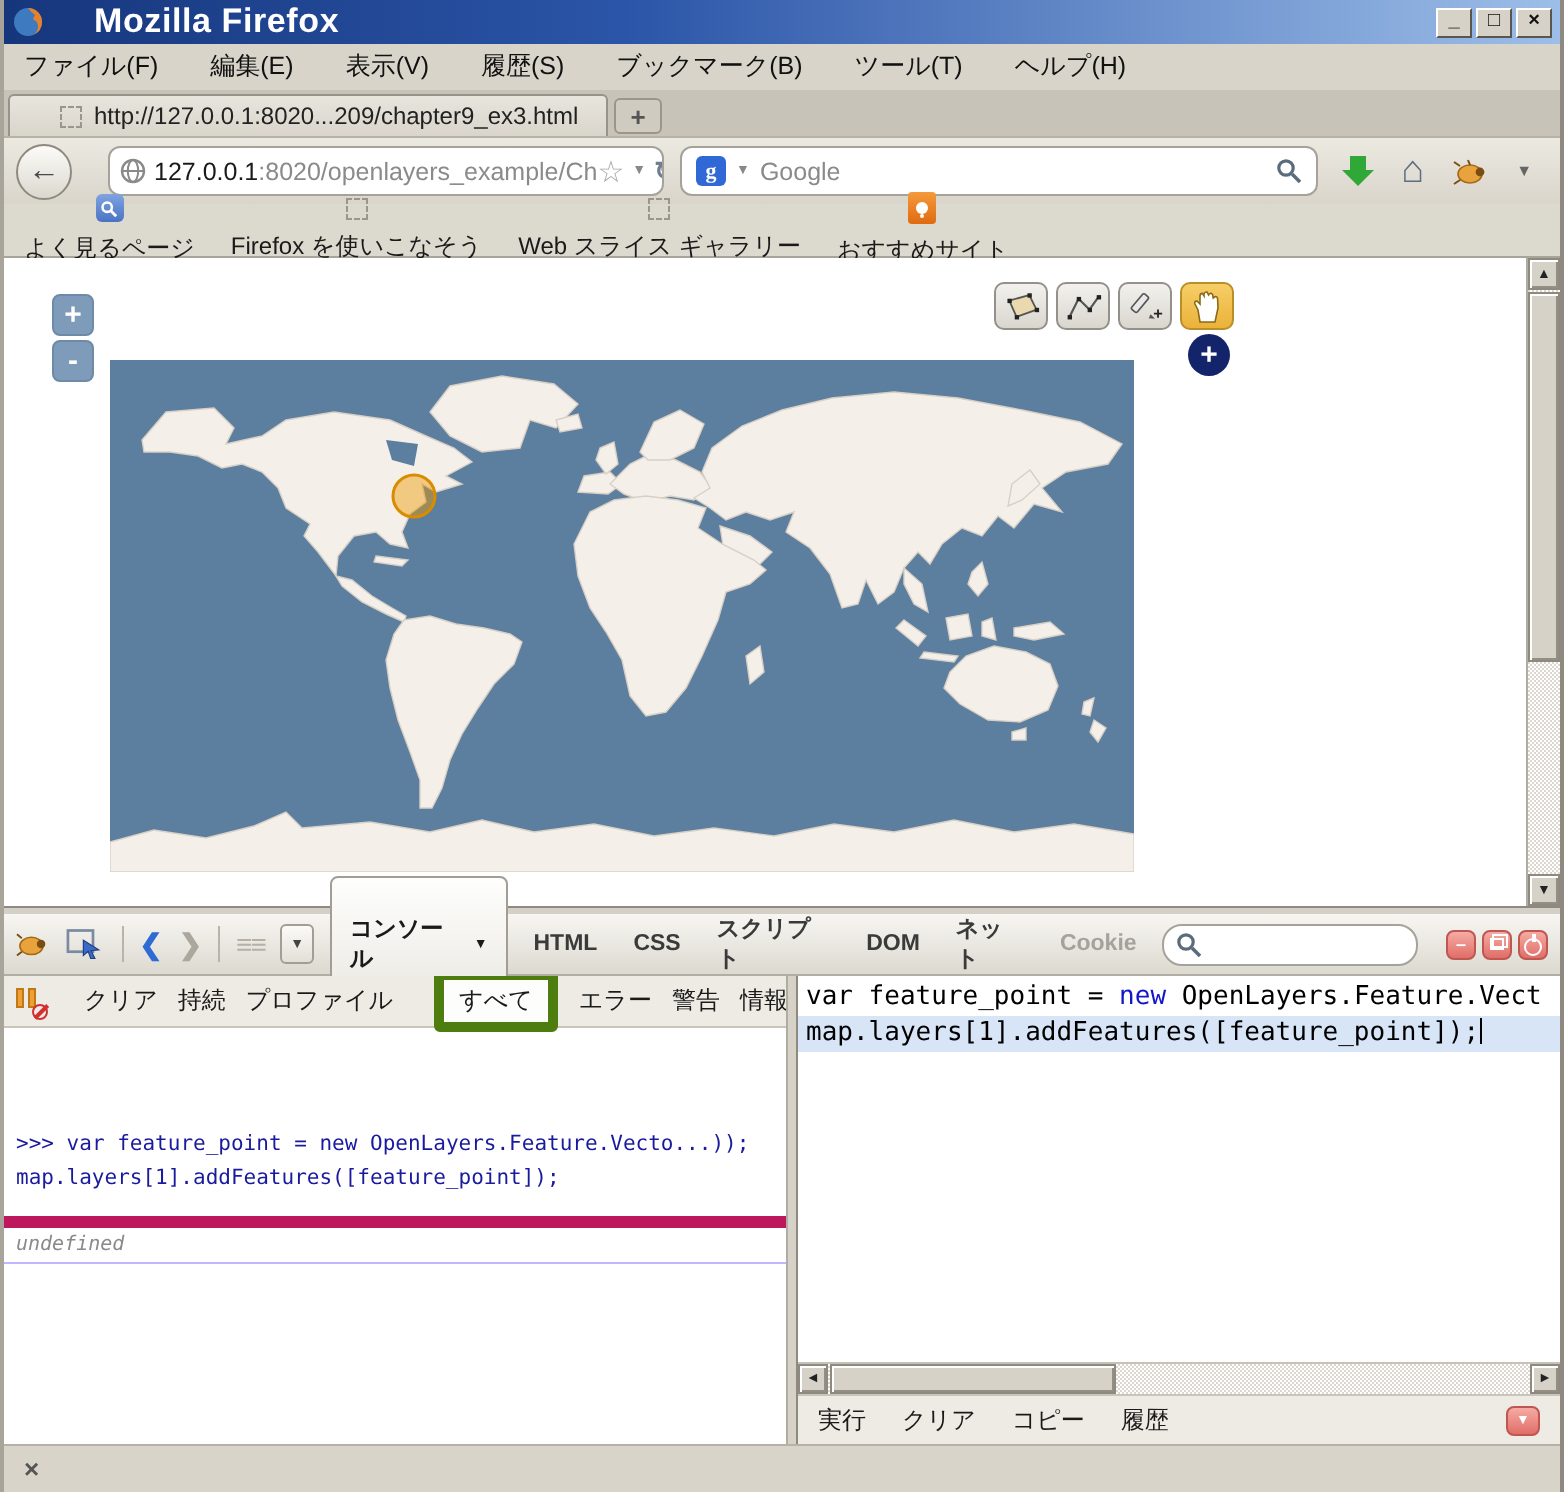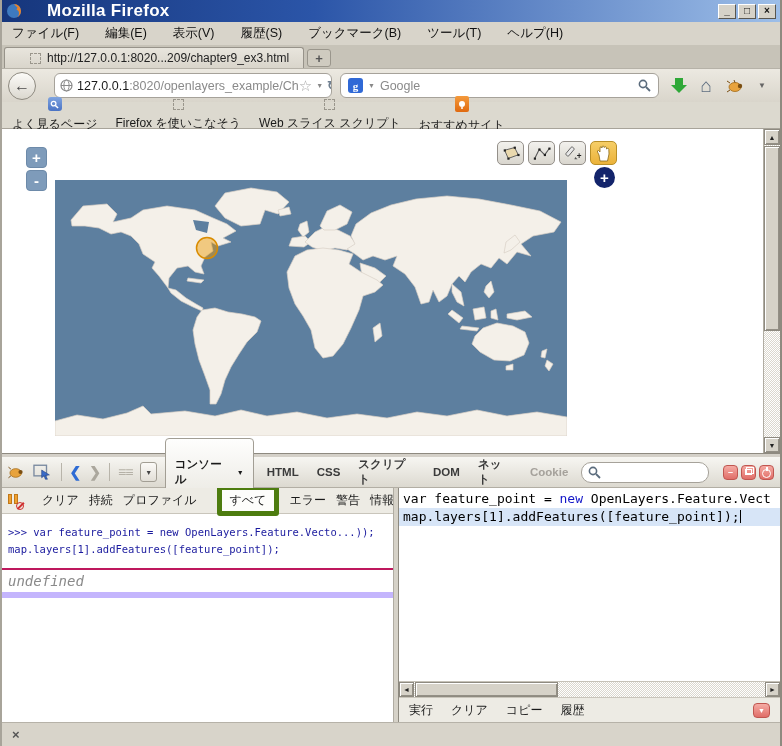--- a/index.html
+++ b/index.html
@@ -107,23 +107,23 @@
   .fb-left { position:absolute; left:0; top:31px; width:391px; bottom:0; background:#fff; overflow:hidden; }
   .fb-filterbar { height:26px; background:#EDEBE4; border-bottom:1px solid #C9C5BB; display:flex; align-items:center; gap:10px;
     padding:0 6px; font-size:12px; color:#1A1A1A; white-space:nowrap; }
   .fb-filter.selected { background:#FDFDFB; border:5px solid #4d7c0f; border-radius:3px; padding:2px 8px; }
   .brk { position:relative; width:14px; height:14px; flex:none; }
   .brk i { position:absolute; top:0; width:4px; height:10px; background:#F0A030; border:1px solid #C07818; }
   .brk i.b2 { left:6px; }
   .brk u { position:absolute; right:-2px; bottom:-2px; width:8px; height:8px; border:1.5px solid #D03030; border-radius:50%; }
   .brk u:after { content:""; position:absolute; left:-1px; top:2px; width:9px; height:1.5px; background:#D03030; transform:rotate(-45deg); }
   .fb-entry { font-family:"DejaVu Sans Mono", monospace; font-size:10.5px; line-height:17px; color:#1A1A9E;
-    padding:10px 6px; border-bottom:2px solid #be185d; white-space:pre-wrap; word-break:break-all; }
-  .fb-result { font-family:"DejaVu Sans Mono", monospace; font-size:14px; color:#8A8A8A; font-style:italic;
-    padding:3px 6px; border-bottom:6px solid #c4b5fd; }
+    padding:10px 6px; border-bottom:6px solid #be185d; white-space:pre-wrap; word-break:break-all;margin-top:40px; }
+  .fb-result { font-family:"DejaVu Sans Mono", monospace; font-size:10px; color:#8A8A8A; font-style:italic;
+    padding:3px 6px; border-bottom:1px solid #c4b5fd; }
 
   .fb-vsplit { position:absolute; left:391px; top:31px; width:6px; bottom:0; background:#D6D2C8; border-left:1px solid #B0ACA2; border-right:1px solid #8E8A80; }
   .fb-right { position:absolute; left:397px; right:0; top:31px; bottom:0; background:#fff; }
   .fb-editor { position:absolute; left:0; right:0; top:0; bottom:41px; overflow:hidden;
     font-family:"DejaVu Sans Mono", monospace; font-size:13px; line-height:18px; color:#000; padding:2px 0 0 4px; white-space:pre; }
   .kw { color:#1317C8; }
   .sel-line { background:#D7E5F7; margin-left:-4px; padding-left:4px; }
   .caret-bar { display:inline-block; width:1px; height:13px; background:#000; vertical-align:-2px; }
   .fb-hscroll { position:absolute; left:0; right:0; bottom:25px; height:16px; background:repeating-conic-gradient(#FFFFFF 0 25%, #DBD7CE 0 50%) 0 0/2px 2px; border-top:1px solid #C6C2B8; }
   .hbtn { position:absolute; top:0; width:15px; height:15px; background:#D6D2C8; border:1px solid #8E8A80;
@@ -225,21 +225,21 @@
           </svg>
       </span>
       <span>よく見るページ</span>
     </div>
     <div class="bmitem">
       <span class="favicon-dashed"></span>
       <span>Firefox を使いこなそう</span>
     </div>
     <div class="bmitem">
       <span class="favicon-dashed"></span>
-      <span>Web スライス スクリプト</span>
+      <span>Web スライス ギャラリー</span>
     </div>
     <div class="bmitem">
       <span class="bm-ic-orange">
           <span class="bulb"></span>
         </span>
       <span>おすすめサイト</span>
     </div>
   </div>
 
   <div class="content">

